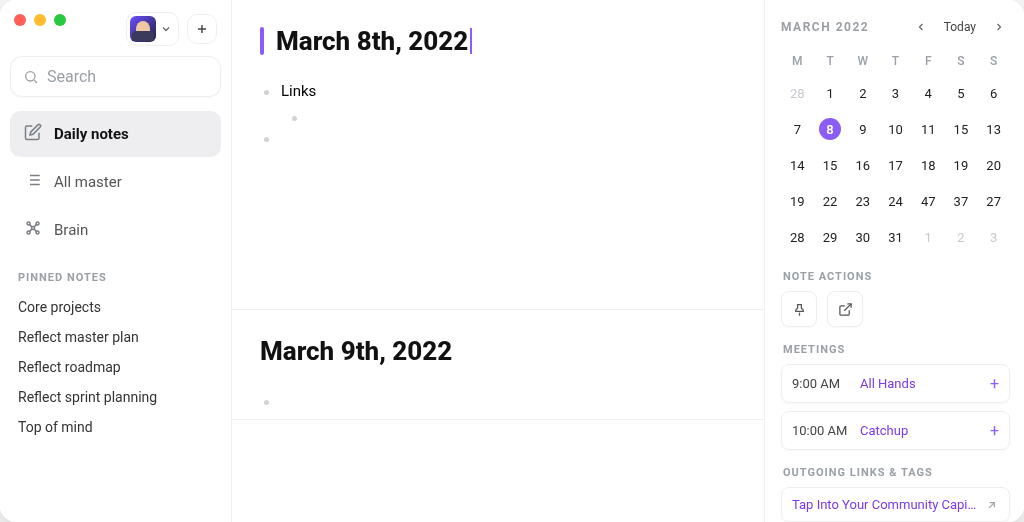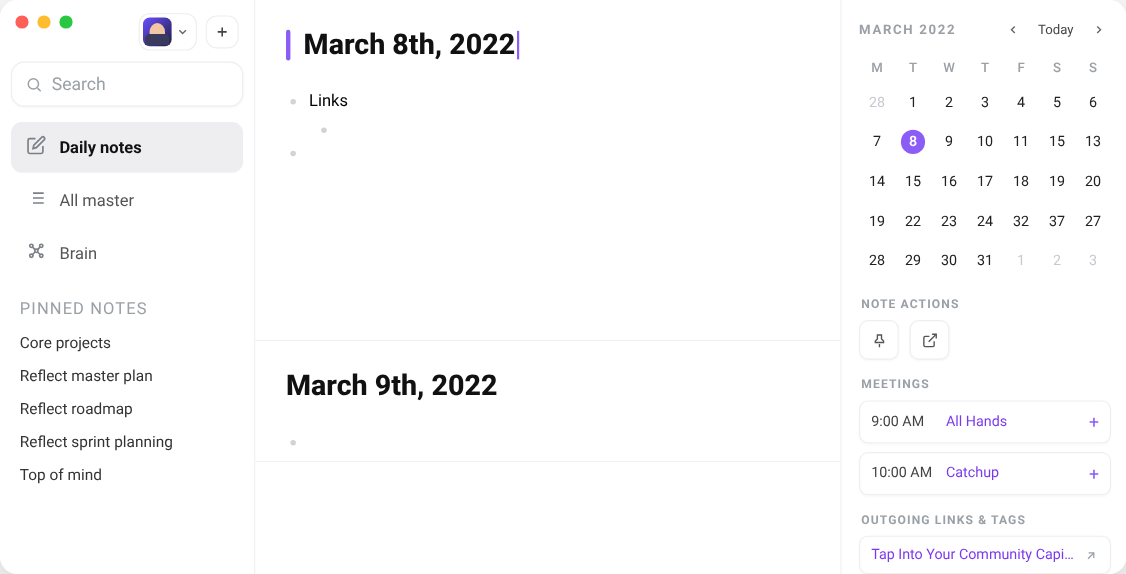--- a/index.html
+++ b/index.html
@@ -26,21 +26,21 @@
   .avatar { width:26px; height:26px; border-radius:6px; background: linear-gradient(135deg,#6b4fff 0%, #1e1e40 100%); display:flex; align-items:center; justify-content:center;}
   .avatar-inner{ width:14px; height:16px; border-radius:50% 50% 40% 40%; background:#f1c6a3; position:relative;}
   .avatar-inner::after{content:""; position:absolute; top:10px; left:-4px; width:22px; height:10px; background:#3a3a5c; border-radius:4px 4px 0 0;}
   .plus-btn { width:30px; height:30px; border:1px solid #eee; border-radius:10px; background:#fff; display:flex; align-items:center; justify-content:center; cursor:pointer; font-size:16px; color:#444;}
   .search { display:flex; align-items:center; gap:8px; background:#fff; border:1px solid #eee; border-radius:12px; padding:10px 12px; color:#9aa0a6; box-shadow:0 1px 2px rgba(0,0,0,0.03);}
   .search svg{flex:none;}
   .nav { margin-top:14px; display:flex; flex-direction:column; gap:2px;}
   .nav-item { display:flex; align-items:center; gap:12px; padding:12px 14px; border-radius:10px; color:#555; cursor:pointer; font-size:15px;}
   .nav-item.active { background:#eeeef0; color:#111; font-weight:700;}
   .nav-item svg{flex:none; color:#7b7f87;}
-  .section-label { margin:18px 8px 8px 8px; font-size:15px; letter-spacing:1px; font-weight:400; color:#9aa0a6;}
+  .section-label { margin:18px 8px 8px 8px; font-size:11px; letter-spacing:1px; font-weight:700; color:#9aa0a6;}
   .pinned { display:flex; flex-direction:column; }
   .pinned-item{ padding:7px 8px; font-size:14px; color:#333; cursor:pointer; border-radius:6px;}
 
   
   .main { flex:1; overflow:hidden; display:flex; flex-direction:column; }
   .note-block { padding: 26px 28px 10px 28px; border-bottom:1px solid #f0f0f2;}
   .note-title { font-size:26px; font-weight:800; color:#111; display:flex; align-items:center; position:relative;}
   .title-bar { width:4px; height:28px; background:#8b5cf6; border-radius:2px; margin-right:12px; display:inline-block;}
   .cursor { display:inline-block; width:2px; height:26px; background:#8b5cf6; margin-left:2px; vertical-align:middle;}
   .note-body { margin-top:22px; padding-left:4px; }
@@ -284,21 +284,21 @@
         <div class="day">
           <span class="pill">22</span>
         </div>
         <div class="day">
           <span class="pill">23</span>
         </div>
         <div class="day">
           <span class="pill">24</span>
         </div>
         <div class="day">
-          <span class="pill">32</span>
+          <span class="pill">47</span>
         </div>
         <div class="day">
           <span class="pill">37</span>
         </div>
         <div class="day">
           <span class="pill">27</span>
         </div>
         <div class="day">
           <span class="pill">28</span>
         </div>

